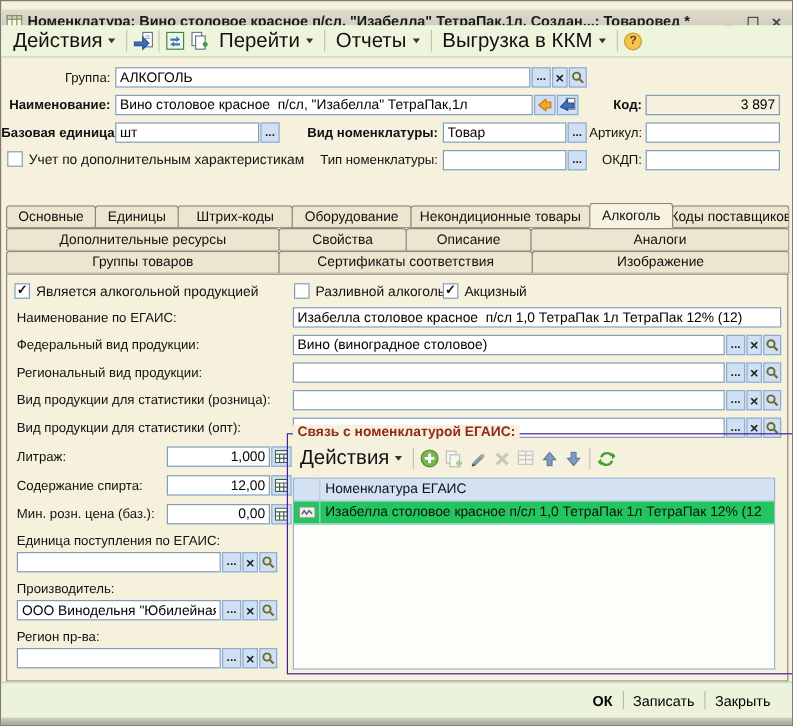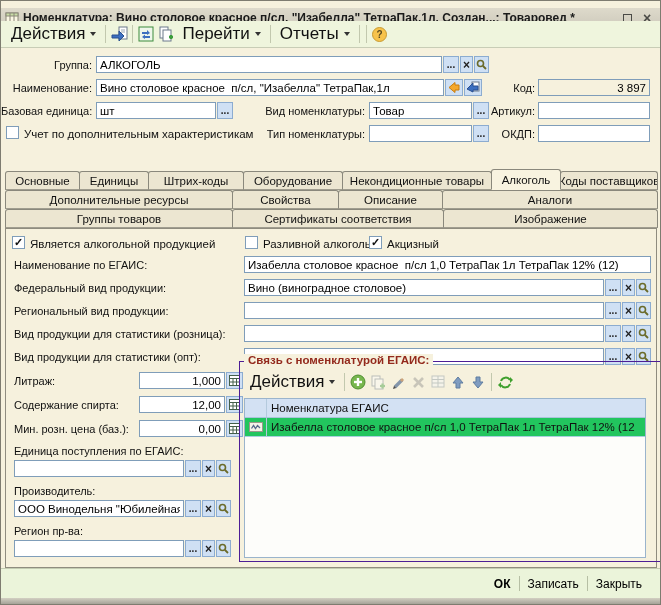--- a/index.html
+++ b/index.html
@@ -26,21 +26,21 @@
   .tbtn { display:flex; align-items:center; height:21px; padding:0 6px; font-size:17px; color:#111; }
   .caret { width:0; height:0; border-left:3px solid transparent; border-right:3px solid transparent;
     border-top:4px solid #333; margin-left:5px; }
   .tsep { width:1px; height:18px; background:#c2c8ae; margin:0 3px; }
   .ticon { width:20px; height:21px; display:flex; align-items:center; justify-content:center; }
   .help-circle { width:15px; height:15px; border-radius:50%; background:#f7c34c; border:1px solid #c89a30;
     color:#5a4a20; font-size:10px; font-weight:bold; display:flex; align-items:center; justify-content:center; }
   
   #headerform { position:absolute; left:0; top:47px; width:100%; height:123px; }
   .lbl { position:absolute; font-size:11px; color:#111; text-align:right; white-space:nowrap; }
-  .lbl.b { font-weight:normal; }
+  .lbl.b { font-weight:bold; }
   .lbl.left { text-align:left; }
   .inp { position:absolute; height:17px; border:1px solid #7f9db9; background:#fff;
     font-family:"Liberation Sans",sans-serif; font-size:11.5px; color:#000; padding:0 3px; }
   .inp.num { text-align:right; }
   .inp.ro { background:#f6f1dd; text-align:right; }
   .bsm { position:absolute; height:17px; background:#cfe0f4; border:1px solid #8cacd0;
     display:flex; align-items:center; justify-content:center; font-size:10px; font-weight:bold;
     color:#222; line-height:8px; }
   .bsm.xg { font-size:12px; font-weight:bold; }
   
@@ -144,20 +144,24 @@
     <span class="tbtn">
       <span>Перейти</span>
       <span class="caret"></span>
     </span>
     <span class="tsep"></span>
     <span class="tbtn">
       <span>Отчеты</span>
       <span class="caret"></span>
     </span>
     <span class="tsep"></span>
+    <span class="tbtn">
+      <span>Выгрузка в ККМ</span>
+      <span class="caret"></span>
+    </span>
     <span class="tsep"></span>
     <span class="ticon">
       <span class="help-circle">?</span>
     </span>
   </div>
 
   <div id="headerform">
 
     <span class="lbl" style="left:0;top:11px;width:91px">Группа:</span>
     <input class="inp" style="left: 95px; top: 8px; width: 346px;" value="АЛКОГОЛЬ">

